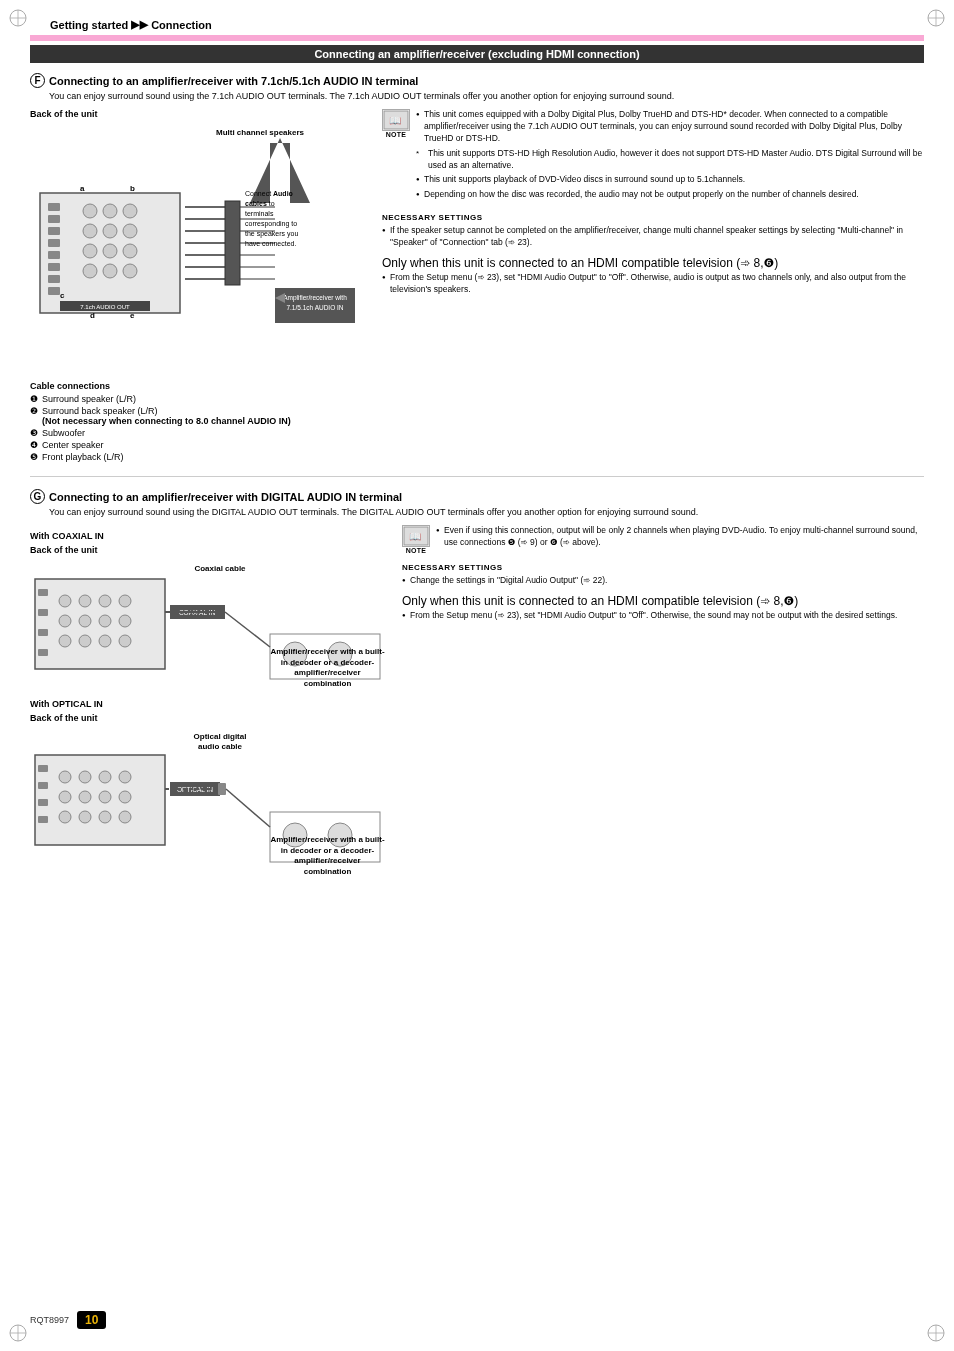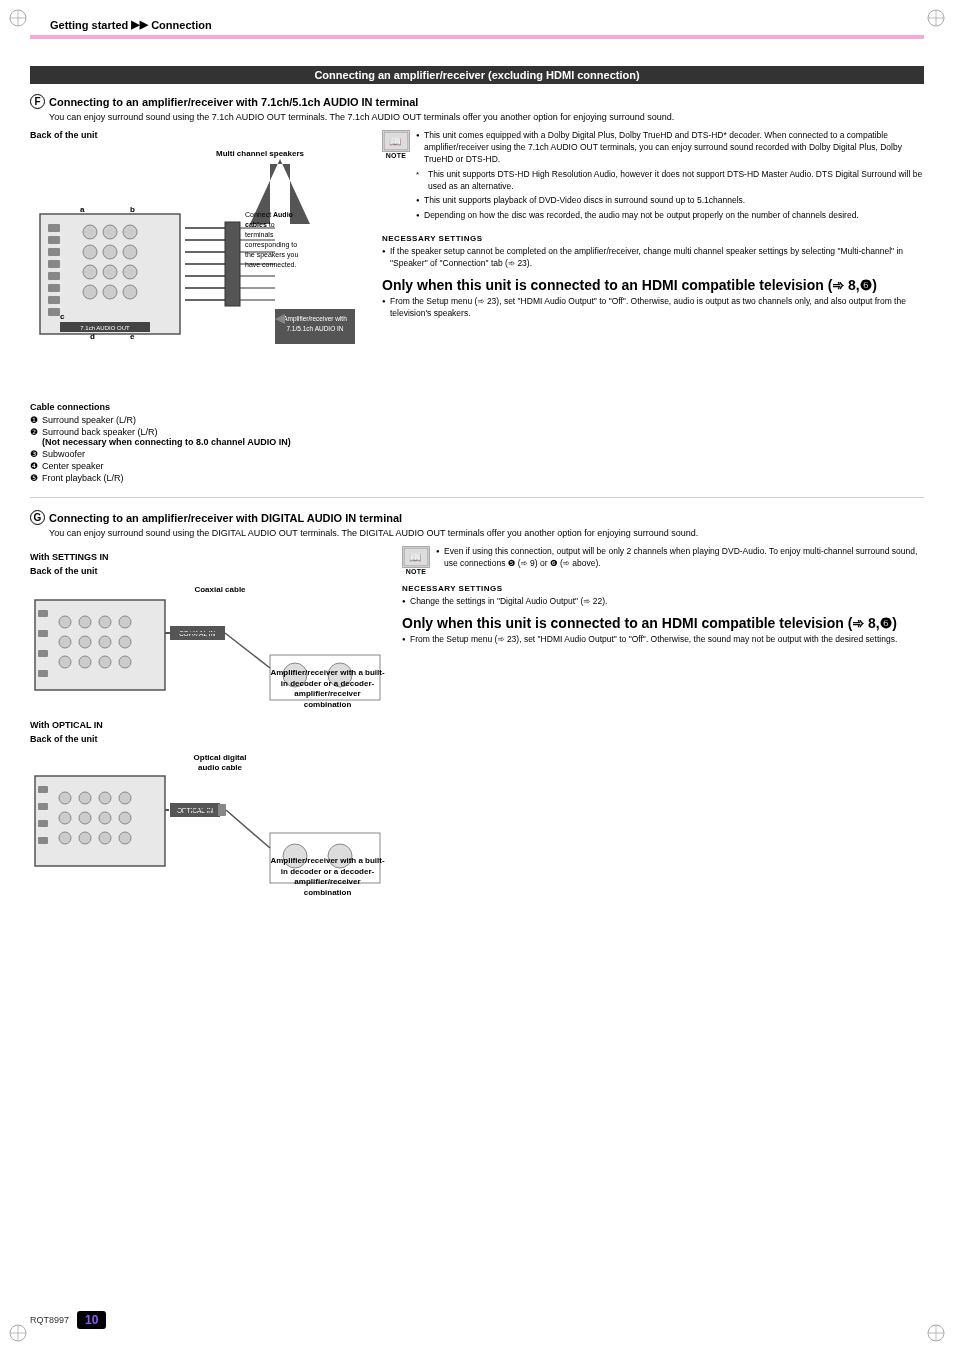--- a/index.html
+++ b/index.html
@@ -30,23 +30,23 @@
     .corner-mark.tl { top: 8px; left: 8px; }
     .corner-mark.tr { top: 8px; right: 8px; }
     .corner-mark.bl { bottom: 8px; left: 8px; }
     .corner-mark.br { bottom: 8px; right: 8px; }
     .corner-mark svg { width: 20px; height: 20px; }
 
     
     .page-header {
       display: flex;
       align-items: center;
-      margin-bottom: 27px;
+      margin-bottom: 4px;
       padding: 0 20px;
-      border-bottom: 4px solid #f9a8d4;
+      border-bottom: 6px solid #f9a8d4;
       padding-bottom: 4px;
     }
     .header-title {
       font-size: 11px;
       font-weight: bold;
     }
     .header-arrows {
       font-size: 11px;
       font-weight: bold;
       margin: 0 3px;
@@ -193,22 +193,22 @@
       font-size: 6px;
       top: 1px;
     }
 
     .only-when {
       font-size: 8.5px;
       line-height: 1.4;
       margin-top: 6px;
     }
     .only-when-title {
-      font-weight: bold;
-      font-size: 14px;
+      font-weight: normal;
+      font-size: 12px;
     }
 
     
     .section-divider {
       border-top: 1px solid #ccc;
       margin: 12px 0;
     }
 
     
     .section-g-layout {
@@ -234,21 +234,21 @@
     .page-footer {
       position: absolute;
       bottom: 22px;
       left: 30px;
       display: flex;
       align-items: center;
       gap: 8px;
     }
     .page-num-box {
       background: #000;
-      color: #8b5cf6;
+      color: #eab308;
       font-weight: bold;
       font-size: 12px;
       padding: 2px 8px;
       border-radius: 3px;
     }
     .model-num {
       font-size: 9px;
       color: #333;
     }
 
@@ -492,21 +492,21 @@
       <span class="subsection-letter">G</span>
       <strong>Connecting to an amplifier/receiver with DIGITAL AUDIO IN terminal</strong>
     </div>
     <p class="subsection-desc">You can enjoy surround sound using the DIGITAL AUDIO OUT terminals. The DIGITAL AUDIO OUT terminals offer you another option for enjoying surround sound.</p>
 
     <div class="section-g-layout">
 
       <div class="section-g-left">
 
         <div class="g-sub-section">
-          <div class="with-label">With SETTINGS IN</div>
+          <div class="with-label">With COAXIAL IN</div>
           <div class="back-label">Back of the unit</div>
 
           <div style="position:relative; width:360px; height:130px;">
             <svg width="360" height="130" viewBox="0 0 360 130">
 
               <text x="190" y="12" font-size="8" font-weight="bold" text-anchor="middle">Coaxial cable</text>
 
               <rect x="5" y="20" width="130" height="90" fill="#e8e8e8" stroke="#555" stroke-width="1.5"></rect>
 
               <circle cx="35" cy="42" r="6" fill="#ccc" stroke="#888" stroke-width="1"></circle>

